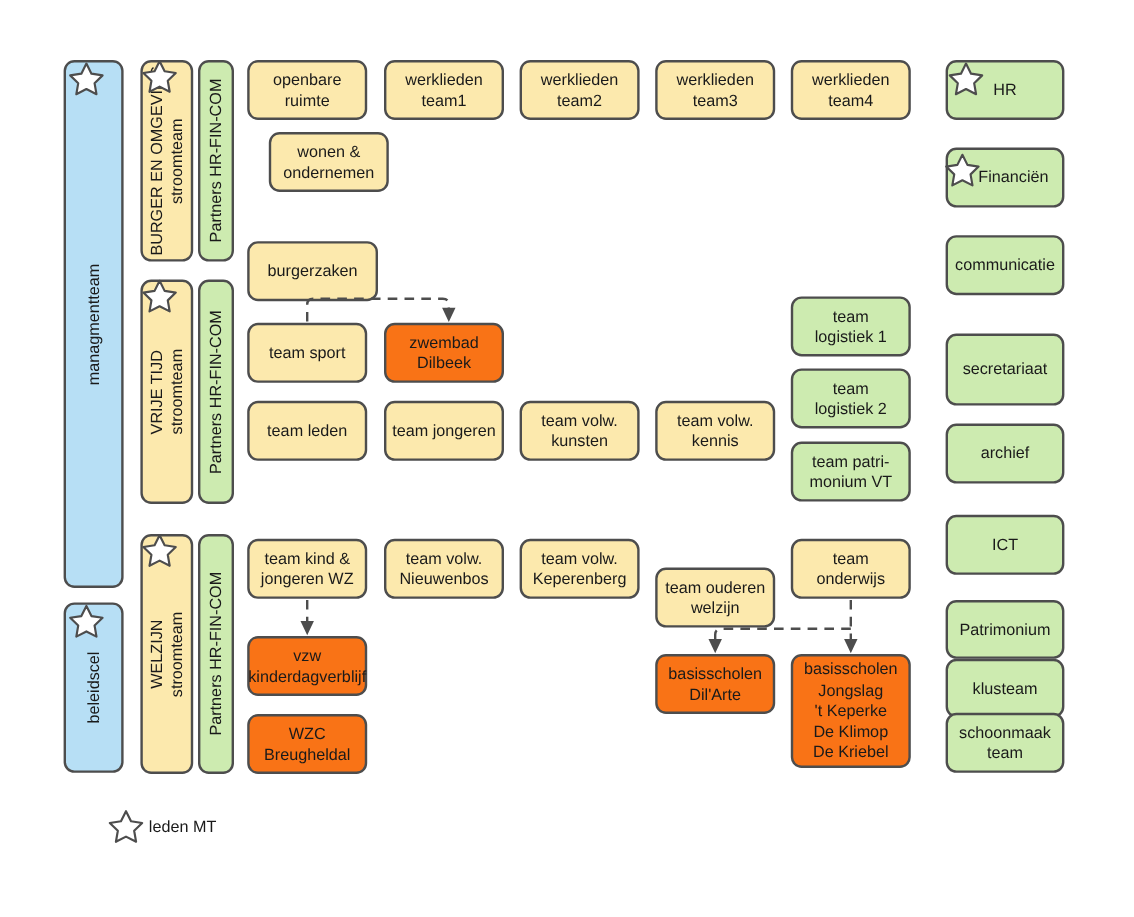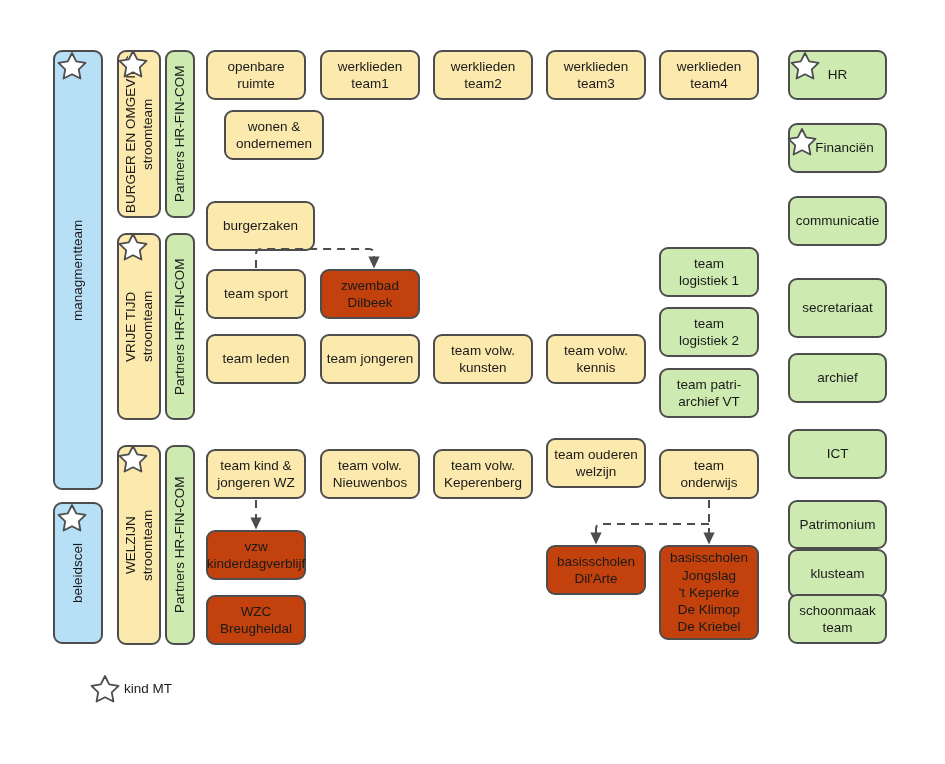--- a/index.html
+++ b/index.html
@@ -26,21 +26,21 @@
     align-items: center;
     justify-content: center;
     text-align: center;
     font-size: 13.5px;
     line-height: 1.28;
     color: #1a1a1a;
     padding: 2px 4px;
   }
   .yellow { background: #fce9ad; }
   .green  { background: #cdebb0; }
-  .purple { background: #c2410c; }
+  .purple { background: #f97316; }
   .blue   { background: #b7dff5; }
 
   .vbox {
     writing-mode: vertical-rl;
     transform: rotate(180deg);
   }
   .vbox .vlabel {
     white-space: pre-line;
     text-align: center;
   }
@@ -176,21 +176,21 @@
   <div class="box green" style="left:659px; top:247px; width:100px; height:50px;">
     <span style="white-space:pre-line">team
 logistiek 1</span>
   </div>
   <div class="box green" style="left:659px; top:307px; width:100px; height:50px;">
     <span style="white-space:pre-line">team
 logistiek 2</span>
   </div>
   <div class="box green" style="left:659px; top:368px; width:100px; height:50px;">
     <span style="white-space:pre-line">team patri-
-archief VT</span>
+monium VT</span>
   </div>
 
   <div class="box yellow vbox" style="left:117px; top:445px; width:44px; height:200px;">
     <span class="vlabel">WELZIJN
 stroomteam</span>
   </div>
   <div class="star-wrap" style="left:118px; top:443px;">
     <svg viewBox="0 0 30 30">
         <polygon points="15,3 19.2,11.4 28.5,12.8 21.8,19.3 23.4,28.5 15,24.2 6.6,28.5 8.2,19.3 1.5,12.8 10.8,11.4" fill="#ffffff" stroke="#4d4d4d" stroke-width="1.8" stroke-linejoin="round"></polygon>
       </svg>
@@ -204,21 +204,21 @@
 jongeren WZ</span>
   </div>
   <div class="box yellow" style="left:320px; top:449px; width:100px; height:50px;">
     <span style="white-space:pre-line">team volw.
 Nieuwenbos</span>
   </div>
   <div class="box yellow" style="left:433px; top:449px; width:100px; height:50px;">
     <span style="white-space:pre-line">team volw.
 Keperenberg</span>
   </div>
-  <div class="box yellow" style="left:546px; top:438px; width:100px; height:50px;">
+  <div class="box yellow" style="left:546px; top:473px; width:100px; height:50px;">
     <span style="white-space:pre-line">team ouderen
 welzijn</span>
   </div>
   <div class="box yellow" style="left:659px; top:449px; width:100px; height:50px;">
     <span style="white-space:pre-line">team
 onderwijs</span>
   </div>
 
   <div class="box purple" style="left:206px; top:530px; width:100px; height:50px;">
     <span style="white-space:pre-line">vzw
@@ -304,15 +304,15 @@
     <g>
       <path d="M709,524 L601,524 Q596,524 596,529 L596,538" fill="none" stroke="#4d4d4d" stroke-width="2" stroke-dasharray="8 6" marker-end="url(#arrowhead)"></path>
     </g>
   </svg>
 
   <div class="legend-star" style="left:90px; top:673px;">
     <svg viewBox="0 0 30 30">
         <polygon points="15,3 19.2,11.4 28.5,12.8 21.8,19.3 23.4,28.5 15,24.2 6.6,28.5 8.2,19.3 1.5,12.8 10.8,11.4" fill="#ffffff" stroke="#4d4d4d" stroke-width="1.8" stroke-linejoin="round"></polygon>
       </svg>
   </div>
-  <div class="legend-label" style="left:124px; top:681px;">kind MT</div>
+  <div class="legend-label" style="left:124px; top:681px;">leden MT</div>
 
 </div>
 
 </body></html>

